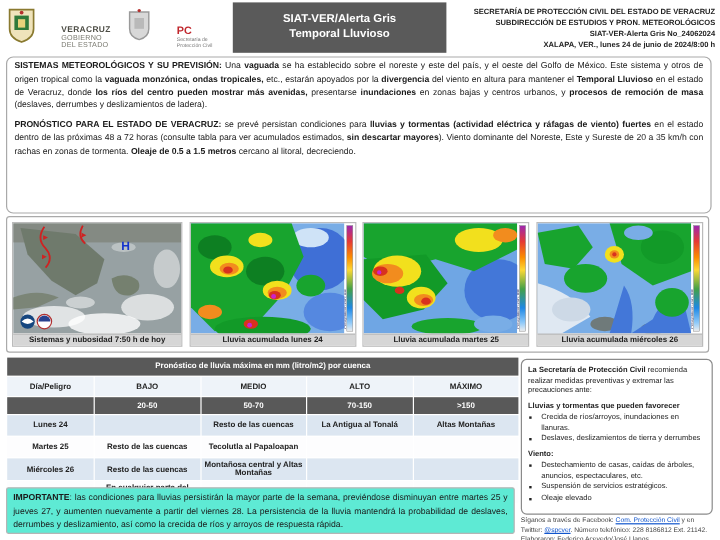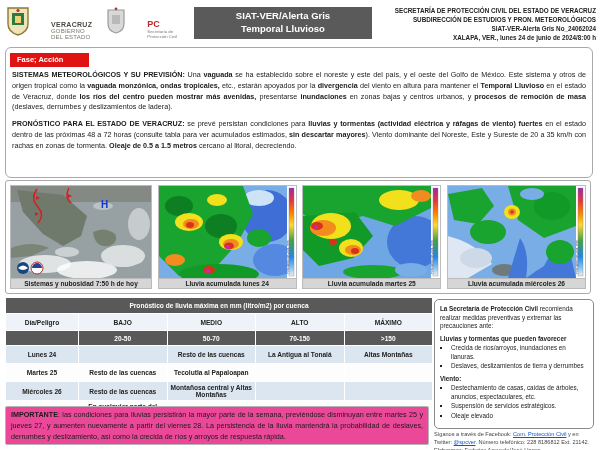--- a/index.html
+++ b/index.html
@@ -13,21 +13,21 @@
 
   
   .header{position:absolute;top:2px;left:6px;width:590px;height:42px;display:flex;align-items:center;}
   .logos{display:flex;align-items:center;gap:14px;width:176px;}
   .logo{display:flex;align-items:flex-end;gap:21px;}
   .logo-text1 div:nth-child(1){font-size:7px;font-weight:bold;color:#4c4c44;letter-spacing:.3px;}
   .logo-text1 div:nth-child(2),.logo-text1 div:nth-child(3){font-size:6px;color:#7a7a70;letter-spacing:.2px;}
   .logo-text2 div:nth-child(1){font-size:9px;font-weight:bold;color:#c0272d;}
   .logo-text2 div:nth-child(2),.logo-text2 div:nth-child(3){font-size:4.3px;color:#777;}
   .title-box{
-    width:178px;height:32px;background:var(--header_gray,#5a5a5a);color:#fff;
+    width:178px;height:42px;background:var(--header_gray,#5a5a5a);color:#fff;
     display:flex;flex-direction:column;align-items:center;justify-content:center;
     font-weight:bold;font-size:9.5px;line-height:1.35;margin-left:12px;
   }
   .hdr-right{flex:1;text-align:right;font-size:6.3px;font-weight:bold;color:#222;line-height:1.45;padding-top:2px;}
 
   
   .alert-box{
     position:absolute;top:47px;left:5px;width:586px;height:129px;
     border:1px solid #a9a9a9;border-radius:6px;background:#fff;
   }
@@ -62,21 +62,21 @@
   .t-title td{background:var(--table_dark,#595959);color:#fff;height:11px;}
   .t-head td{background:#eef3f9;color:#222;height:12px;}
   .t-range td{background:var(--table_dark,#595959);color:#fff;height:10px;}
   .t-row td{color:#222;height:13px;}
   .t-row.alt td{background:var(--row_alt,#dce6f1);}
   .t-row.plain td{background:#fdfdfe;}
 
   
   .importante-box{
     position:absolute;top:406px;left:5px;width:424px;height:39px;
-    border:1px solid #b5b5b5;border-radius:2px;background:#ec4899;
+    border:1px solid #b5b5b5;border-radius:2px;background:#5eead4;
     font-size:7.2px;line-height:1.5;text-align:justify;padding:3px 5px;box-sizing:border-box;
   }
 
   
   .reco-box{
     position:absolute;top:299px;left:434px;width:160px;height:130px;
     border:1px solid #8a8a8a;border-radius:5px;background:#fff;
     font-size:6.3px;line-height:1.35;padding:5px 5px;box-sizing:border-box;color:#222;
   }
   .reco-box .heading{font-weight:bold;margin-top:4px;}
@@ -130,21 +130,20 @@
   </div>
   <div class="hdr-right">
     <div>SECRETARÍA DE PROTECCIÓN CIVIL DEL ESTADO DE VERACRUZ</div>
     <div>SUBDIRECCIÓN DE ESTUDIOS Y PRON. METEOROLÓGICOS</div>
     <div>SIAT-VER-Alerta Gris No_24062024</div>
     <div>XALAPA, VER., lunes 24 de junio de 2024/8:00 h</div>
   </div>
 </div>
 
 <div class="alert-box">
-  <span class="phase-badge">Fase; Acción</span>
   <div class="para"><span class="b u">SISTEMAS METEOROLÓGICOS Y SU PREVISIÓN:</span><span>  Una </span><span class="b">vaguada</span><span> se ha establecido sobre el noreste y este del país, y el oeste del Golfo de México. Este sistema y otros de origen tropical como la </span><span class="b">vaguada monzónica, ondas tropicales,</span><span> etc., estarán apoyados por la </span><span class="b">divergencia</span><span> del viento en altura para mantener el </span><span class="b">Temporal Lluvioso</span><span> en el estado de Veracruz, donde </span><span class="b">los ríos del centro pueden mostrar más avenidas,</span><span> presentarse </span><span class="b">inundaciones</span><span> en zonas bajas y centros urbanos, y </span><span class="b">procesos de remoción de masa</span><span> (deslaves, derrumbes y deslizamientos de ladera).</span></div>
   <div class="para"><span class="b u">PRONÓSTICO PARA EL ESTADO DE VERACRUZ:</span><span> se prevé persistan condiciones para </span><span class="b">lluvias y tormentas (actividad eléctrica y ráfagas de viento) fuertes</span><span> en el estado dentro de las próximas 48 a 72 horas (consulte tabla para ver acumulados estimados, </span><span class="b">sin descartar mayores</span><span>). Viento dominante del Noreste, Este y Sureste de 20 a 35 km/h con rachas en zonas de tormenta. </span><span class="b">Oleaje de 0.5 a 1.5 metros</span><span> cercano al litoral, decreciendo.</span></div>
 </div>
 
 <div class="maps-panel">
 
   <div class="map-card">
     <div class="map-row">
       <span>
         <svg width="140" height="92" viewBox="0 0 140 92">

